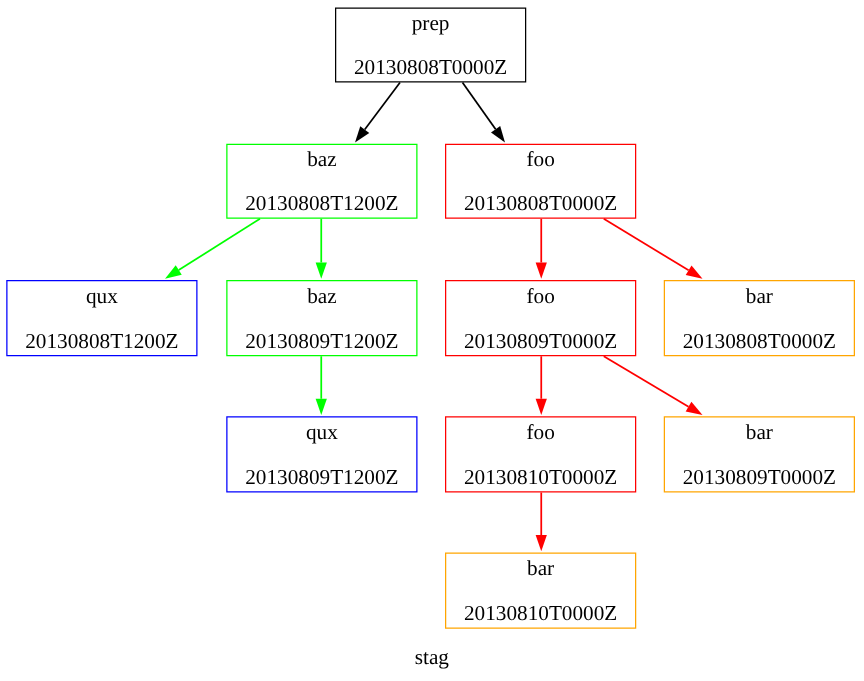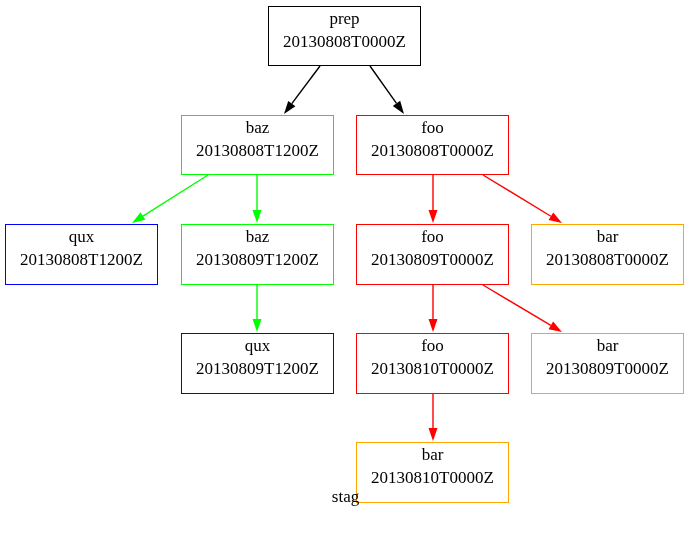--- a/index.html
+++ b/index.html
@@ -24,33 +24,33 @@
     height: 545px;
   }
   .node {
     position: absolute;
     box-sizing: border-box;
     border: 1.5px solid #000000;
     background: transparent;
     display: flex;
     flex-direction: column;
     align-items: center;
-    justify-content: flex-start;
+    justify-content: space-between;
     text-align: center;
   }
   .node .task-name,
   .node .cycle-point {
     font-size: 17px;
     line-height: 23px;
     white-space: nowrap;
   }
   #graph-label {
     position: absolute;
     left: 0;
-    top: 485px;
+    top: 514px;
     width: 691px;
     text-align: center;
     font-size: 17px;
     line-height: 23px;
   }
 </style>
 </head>
 <body>
 
 <div id="canvas">

